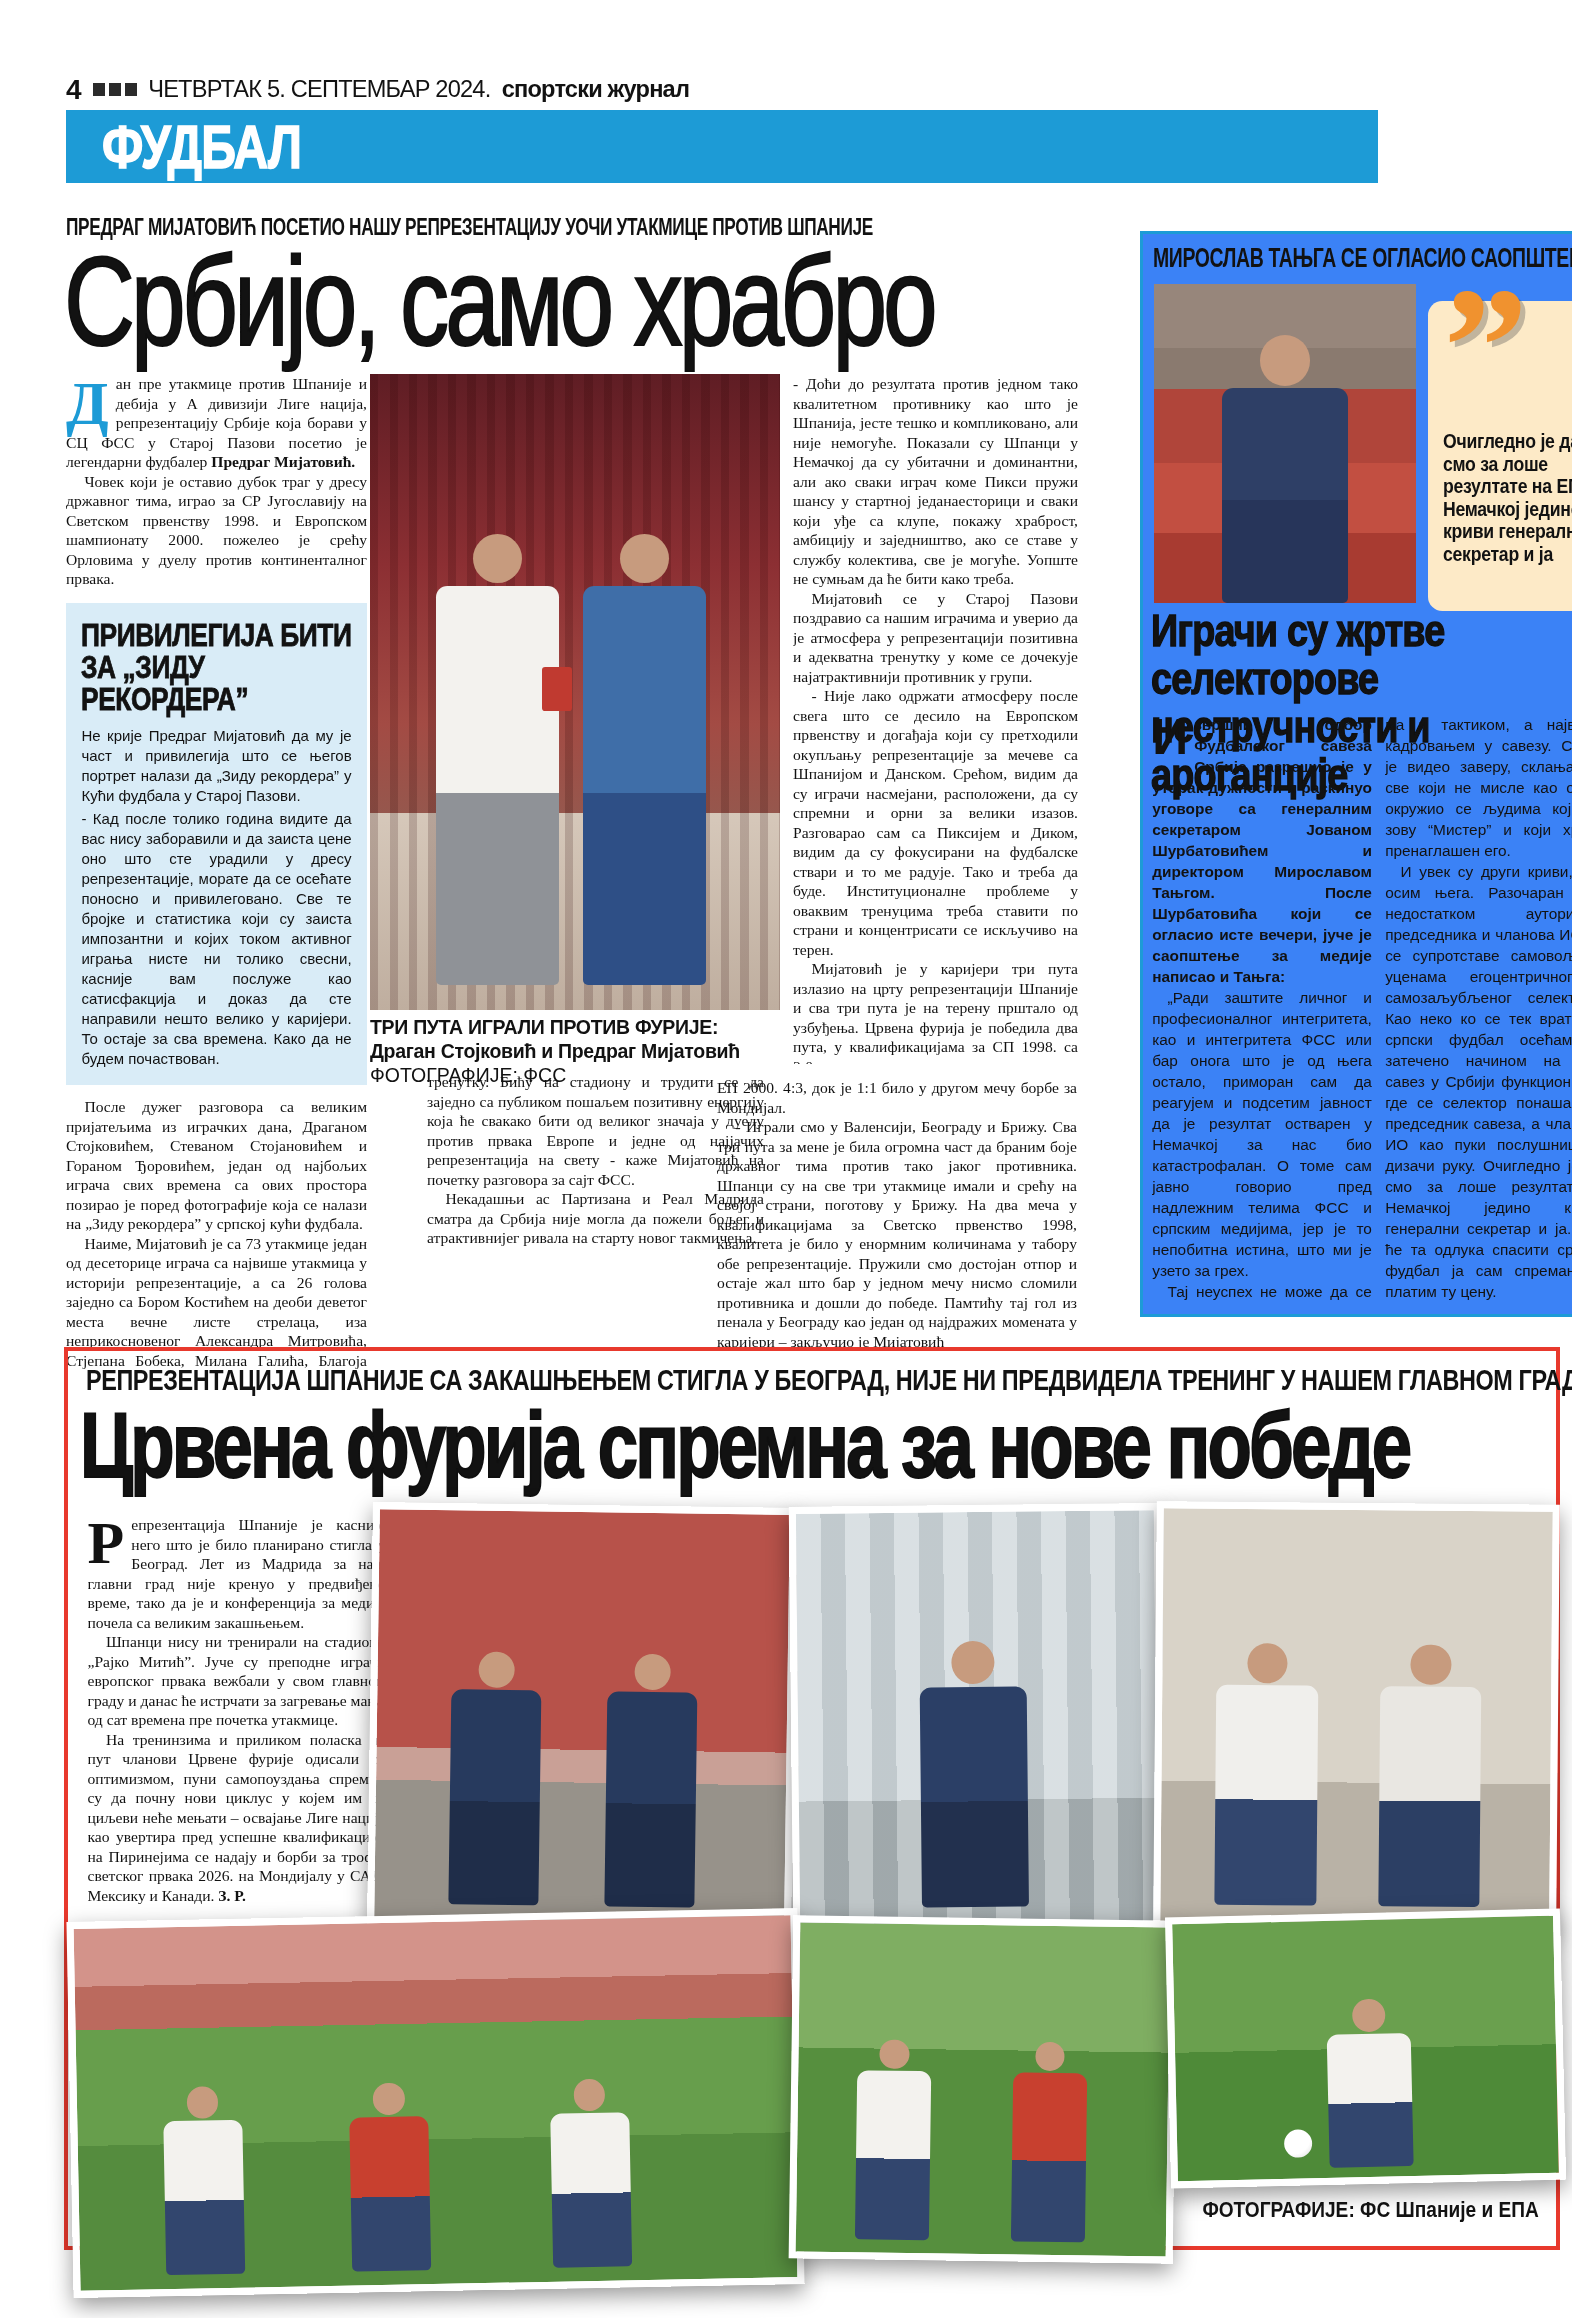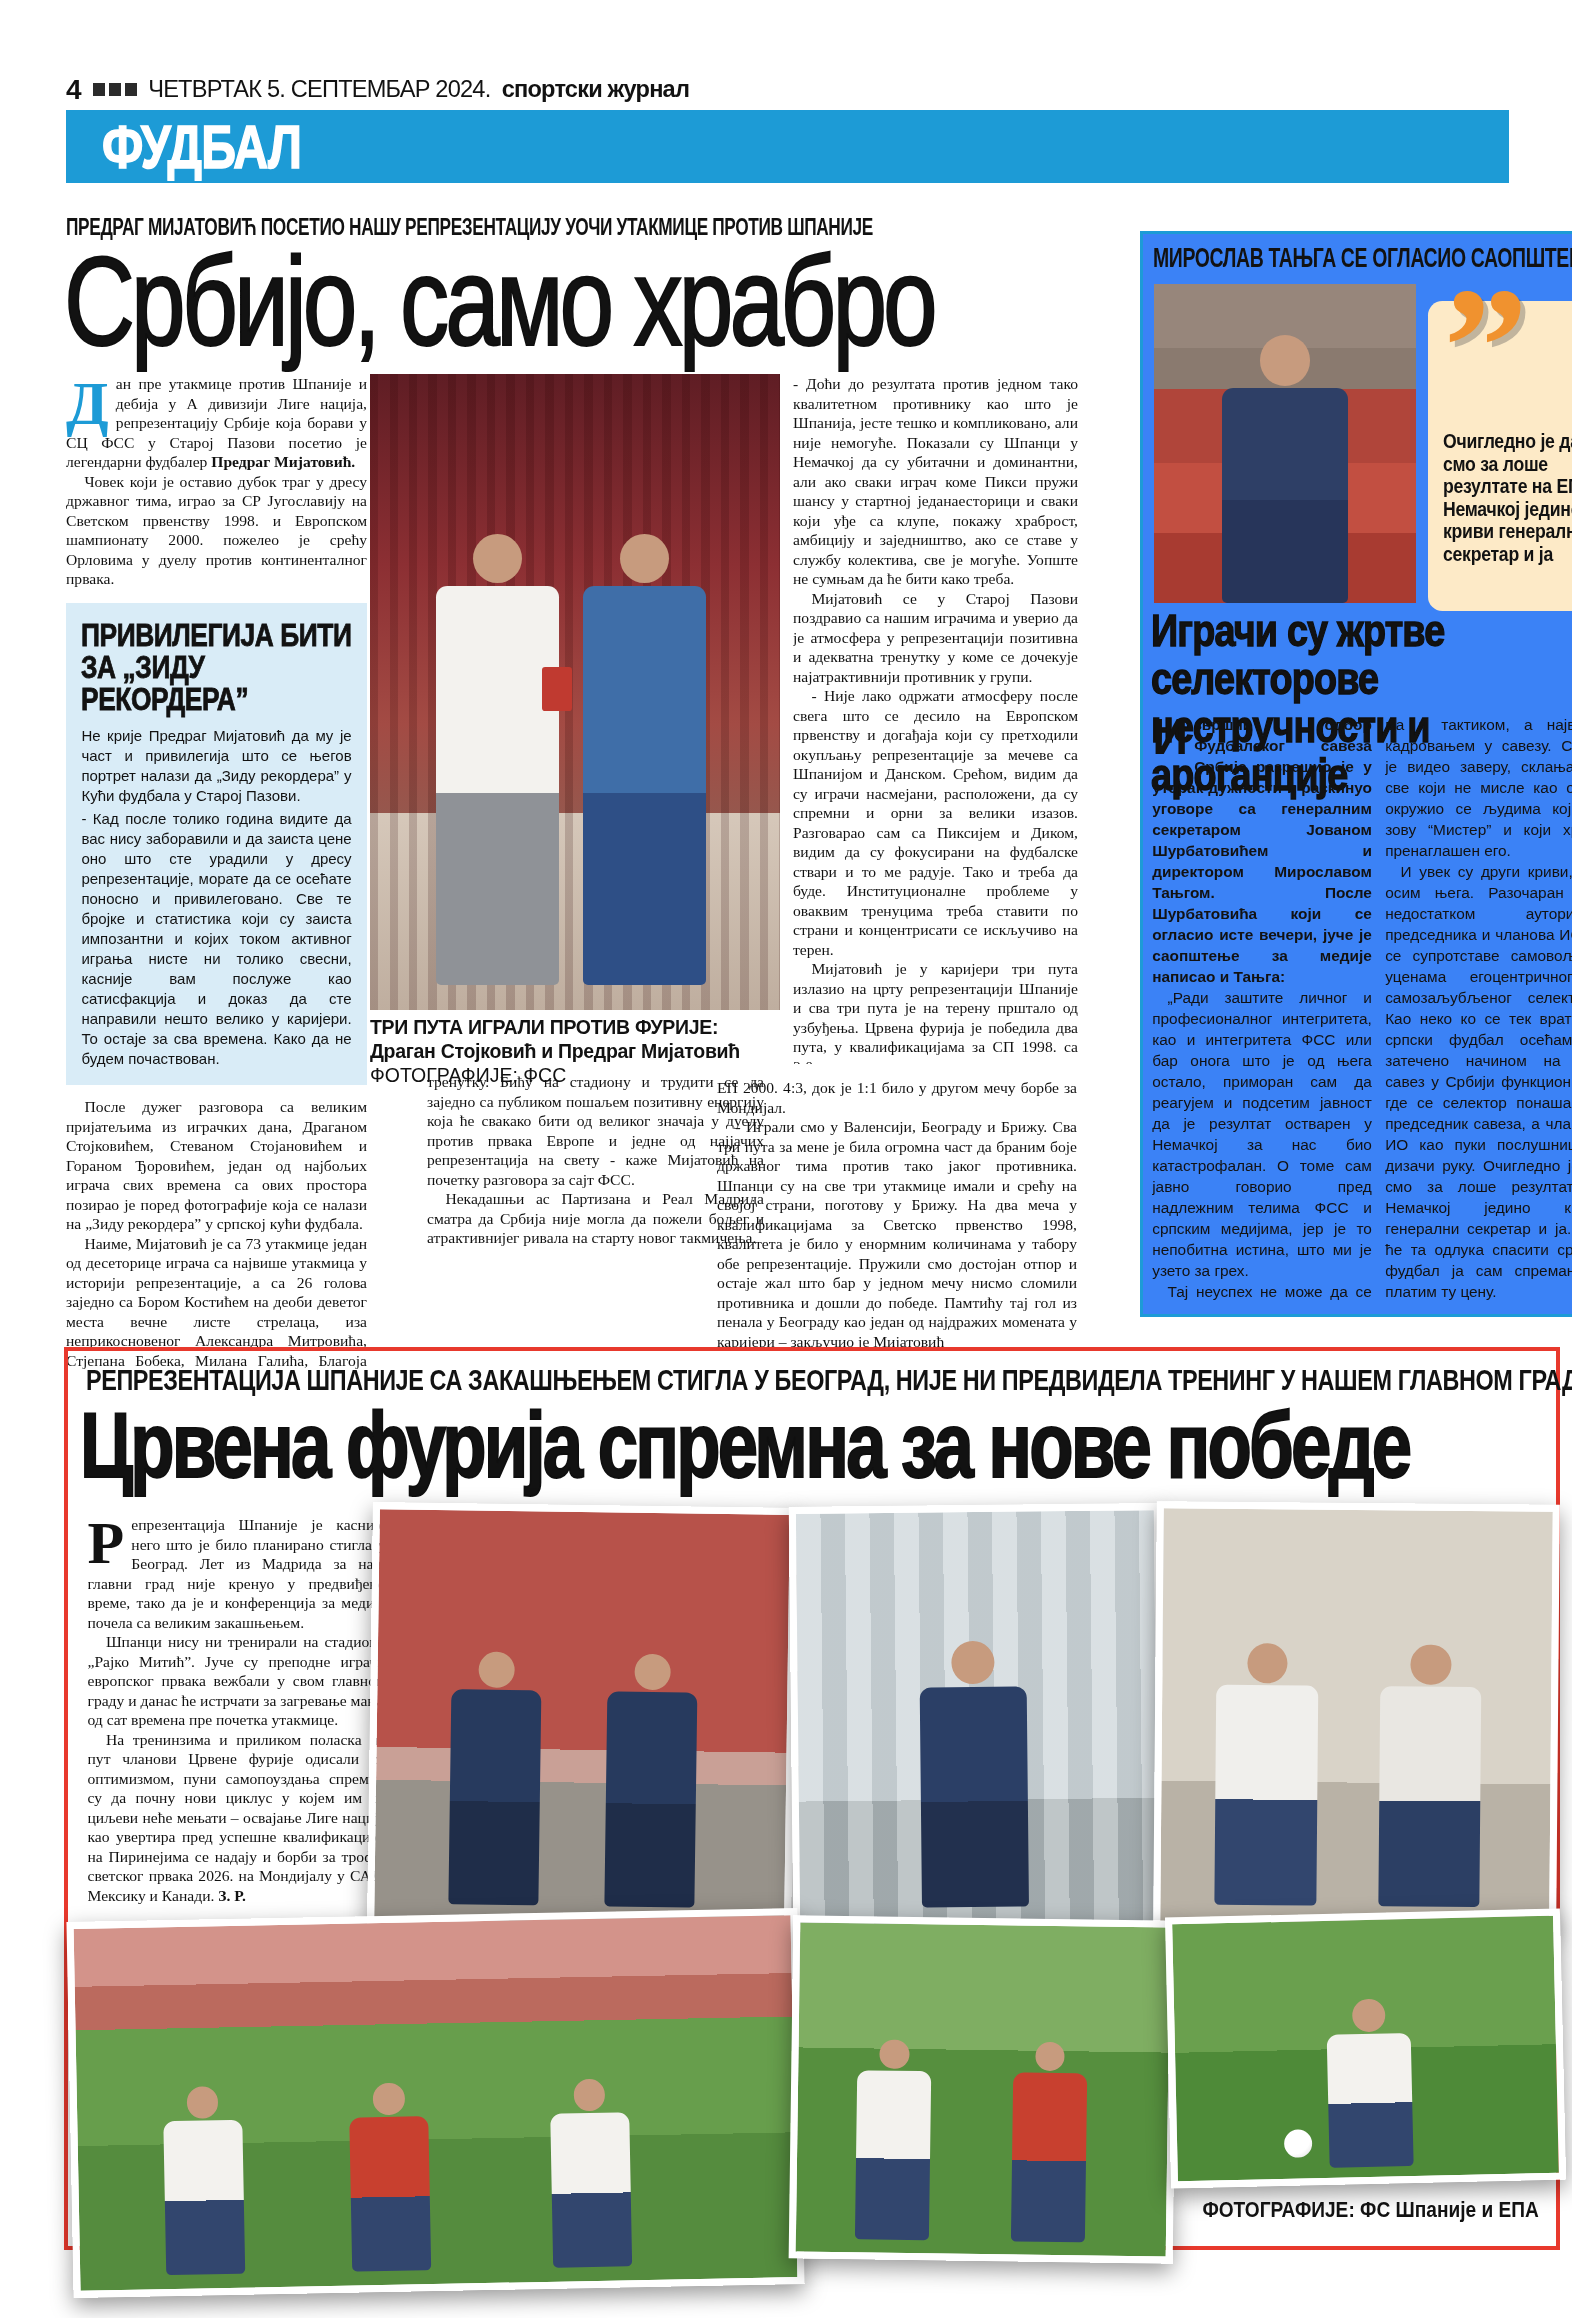--- a/index.html
+++ b/index.html
@@ -10,21 +10,21 @@
   
   .topbar{position:absolute;left:66px;top:75px;display:flex;align-items:center;gap:11.3px;
           font-family:"Liberation Sans",sans-serif;font-size:23.6px;line-height:29px;}
   .pagenum{font-weight:bold;font-size:28px;}
   .squares{display:flex;gap:3.6px;}
   .squares i{width:12.3px;height:12.3px;background:#2b2b2b;display:block;}
   .date{letter-spacing:-0.8px;}
   .pub{font-weight:bold;letter-spacing:-0.8px;}
 
   
-  .section-band{position:absolute;left:66px;top:110px;width:1443px;height:73px;background:var(--blue);}
+  .section-band{position:absolute;left:66px;top:110px;width:1312px;height:73px;background:var(--blue);}
   .section-title{display:inline-block;margin-left:36px;color:#fff;font-family:"Liberation Sans",sans-serif;
      font-weight:bold;font-size:62px;line-height:73px;letter-spacing:-1px;
      transform:scaleX(.78);transform-origin:0 50%;-webkit-text-stroke:1.5px #fff;}
 
   
   .main-article{position:absolute;left:66px;top:213px;width:1011px;height:1158px;}
   .kicker{position:absolute;top:0;left:0;white-space:nowrap;font-family:"Liberation Sans",sans-serif;
      font-weight:bold;font-size:24px;letter-spacing:-0.5px;transform:scaleX(.72);transform-origin:0 0;}
   .headline{position:absolute;top:23.6px;left:-2px;margin:0;font-family:"Liberation Sans",sans-serif;
      font-size:126px;line-height:129px;font-weight:normal;white-space:nowrap;}

